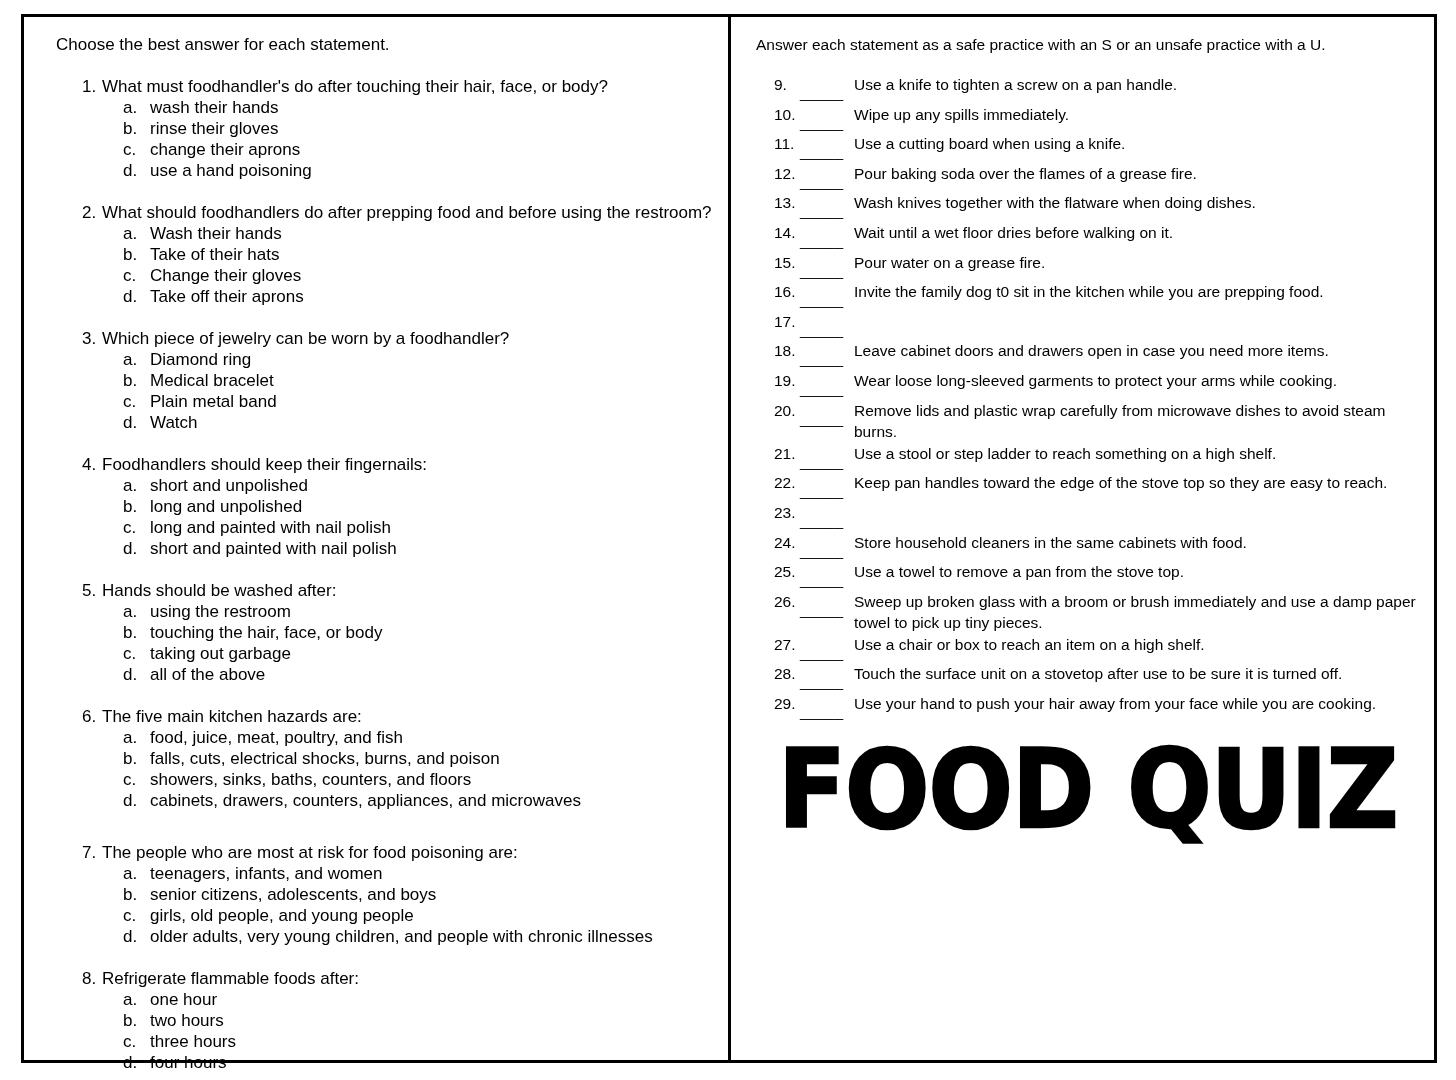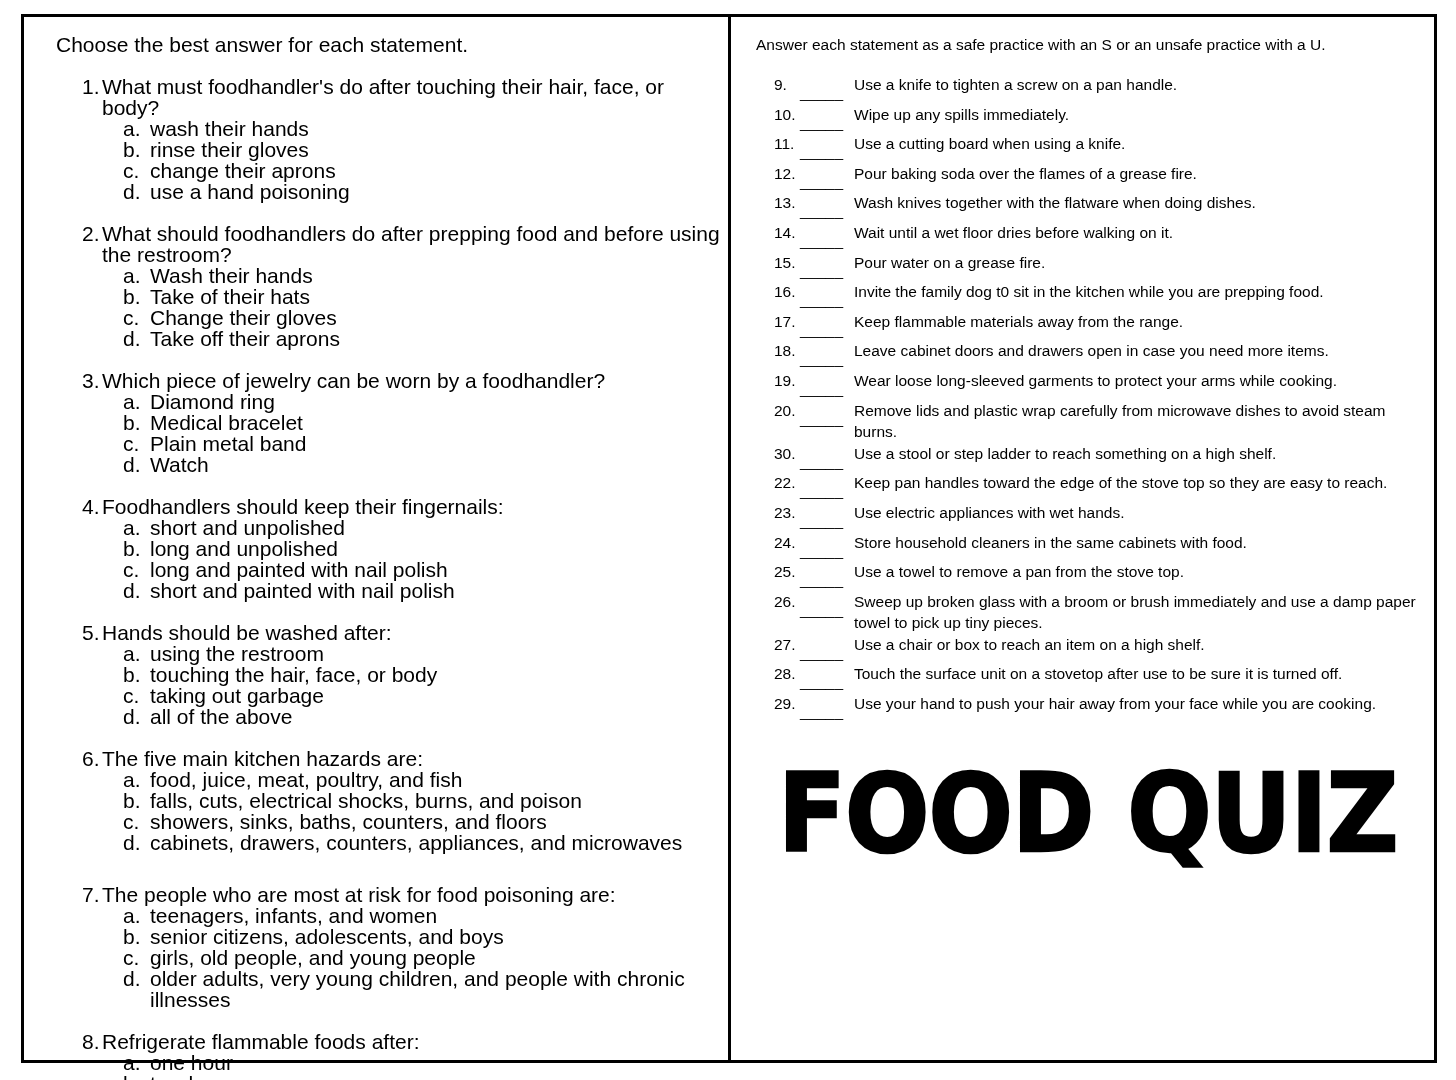--- a/index.html
+++ b/index.html
@@ -15,42 +15,42 @@
     width:1416px; height:1049px;
     border:3px solid #000;
     display:flex;
     background:#fff;
   }
   
   .panel-left {
     width:707px; flex:none;
     border-right:3px solid #000;
     padding:17px 8px 0 32px;
-    font-size:21px; line-height:21px;
+    font-size:17px; line-height:21px;
   }
   .q-block { margin-top:21px; }
   .q-block.gap-extra { margin-top:31px; }
   .q-head { display:flex; padding-left:26px; }
   .q-num { width:20px; flex:none; }
   .opt { display:flex; padding-left:67px; }
   .opt-letter { width:27px; flex:none; }
   
   .panel-right {
     flex:1; position:relative;
     padding:17px 16px 0 25px;
     font-size:15.5px; line-height:21px;
   }
   .su-list { margin-top:19px; }
   .su-item { display:flex; line-height:21.6px; padding-left:18px; }
   .su-num { width:26px; flex:none; }
   .su-blank { width:54px; flex:none;margin-top:8px; }
   .su-text { width:562px; flex:none; }
   
   .quiz-title-wrap {
-    position:absolute; top:743px; left:0; width:100%;
+    position:absolute; top:719px; left:0; width:100%;
     text-align:center;
   }
   .quiz-title {
     display:inline-block;
     font-family:"DejaVu Sans", sans-serif;
     font-size:108px; font-weight:bold;
     line-height:108px;
     letter-spacing:-1px;
     white-space:nowrap;
     transform:scaleX(0.92);
@@ -283,51 +283,49 @@
           <span class="su-text">Pour water on a grease fire.</span>
         </div>
         <div class="su-item">
           <span class="su-num">16.</span>
           <span class="su-blank">_____</span>
           <span class="su-text">Invite the family dog t0 sit in the kitchen while you are prepping food.</span>
         </div>
         <div class="su-item">
           <span class="su-num">17.</span>
           <span class="su-blank">_____</span>
-          <span class="su-text">Keep flammable materials away from the range.</span>
         </div>
         <div class="su-item">
           <span class="su-num">18.</span>
           <span class="su-blank">_____</span>
           <span class="su-text">Leave cabinet doors and drawers open in case you need more items.</span>
         </div>
         <div class="su-item">
           <span class="su-num">19.</span>
           <span class="su-blank">_____</span>
           <span class="su-text">Wear loose long-sleeved garments to protect your arms while cooking.</span>
         </div>
         <div class="su-item">
           <span class="su-num">20.</span>
           <span class="su-blank">_____</span>
           <span class="su-text">Remove lids and plastic wrap carefully from microwave dishes to avoid steam burns.</span>
         </div>
         <div class="su-item">
-          <span class="su-num">30.</span>
+          <span class="su-num">21.</span>
           <span class="su-blank">_____</span>
           <span class="su-text">Use a stool or step ladder to reach something on a high shelf.</span>
         </div>
         <div class="su-item">
           <span class="su-num">22.</span>
           <span class="su-blank">_____</span>
           <span class="su-text">Keep pan handles toward the edge of the stove top so they are easy to reach.</span>
         </div>
         <div class="su-item">
           <span class="su-num">23.</span>
           <span class="su-blank">_____</span>
-          <span class="su-text">Use electric appliances with wet hands.</span>
         </div>
         <div class="su-item">
           <span class="su-num">24.</span>
           <span class="su-blank">_____</span>
           <span class="su-text">Store household cleaners in the same cabinets with food.</span>
         </div>
         <div class="su-item">
           <span class="su-num">25.</span>
           <span class="su-blank">_____</span>
           <span class="su-text">Use a towel to remove a pan from the stove top.</span>

